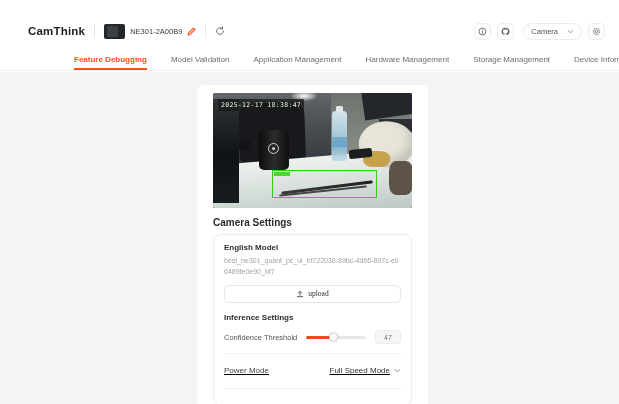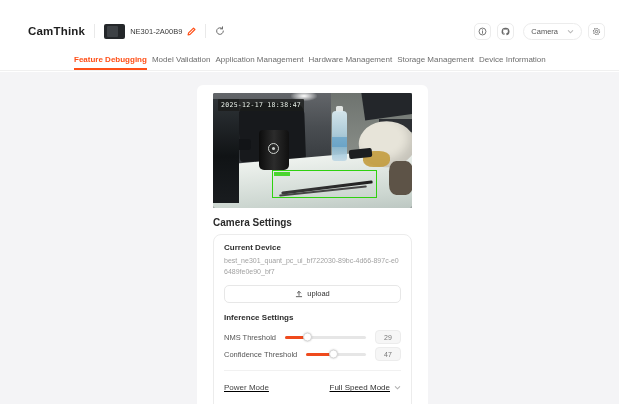--- a/index.html
+++ b/index.html
@@ -16,21 +16,21 @@
   .device-thumb::after { content:""; position:absolute; left:3px; top:2px; width:11px; height:11px; background:#3d4145; border-radius:1px; }
   .device-name { font-size:7.5px; color:#3a3a3a; }
   .icon-inline { display:inline-flex; align-items:center; justify-content:center; }
   .spacer { flex:1; }
   .icon-btn { width:17px; height:17px; border:1px solid #ececec; border-radius:5px; background:#fff;
               display:inline-flex; align-items:center; justify-content:center; margin-left:6px; color:#6a6a6a; cursor:pointer; padding:0; }
   .lang-select { height:17px; display:inline-flex; align-items:center; gap:9px; padding:0 7px;
                  border:1px solid #ececec; border-radius:9px; margin-left:9px; font-size:7.5px; color:#555; cursor:pointer; }
 
   
-  .tabbar { height:23px; display:flex; align-items:stretch; gap:5px; padding-left:74px;
+  .tabbar { height:23px; display:flex; align-items:stretch; gap:24px; padding-left:74px;
             background:#fff; border-bottom:1px solid #f0f0f0; }
   .tab { display:flex; align-items:center; font-size:8px; color:#6d6d6d; cursor:pointer; white-space:nowrap; }
   .tab.active { color:var(--accent); font-weight:700; box-shadow:inset 0 -2px 0 var(--accent); }
 
   
   .content { position:absolute; left:0; right:0; top:72px; bottom:0; background:#f4f4f6; }
   .panel { position:absolute; left:197px; top:13px; width:231px; bottom:0; background:#fff; border-radius:6px 6px 0 0; padding:8px 16px 0 16px; }
 
   
   .camera { position:relative; width:199px; height:115px; border-radius:2px; overflow:hidden; background:#43474b;padding-left:33px; }
@@ -65,21 +65,21 @@
   .timestamp { position:absolute; left:5px; top:6px; padding:2px 3px; background:rgba(26,28,26,.8); color:#e9f1e9;
                font-family:"DejaVu Sans Mono", monospace; font-size:6.5px; letter-spacing:.3px; border-radius:1px; }
 
   
   .section-title { margin-top:9px; font-size:10px; font-weight:700; color:#2b2b2b; }
   .card { margin-top:6px; border:1px solid #ececec; border-radius:8px; background:#fff; padding:8px 10px 9px 10px; }
   .cm-label { font-size:8px; font-weight:700; color:#2f2f2f; }
   .cm-name { margin-top:4px; font-size:7px; line-height:1.55; color:#a2a2a2; word-break:break-all; width:178px; }
   .upload-btn { margin-top:7px; width:100%; height:18px; border:1px solid #e7e7e7; border-radius:5px; background:#fff;
                 display:flex; align-items:center; justify-content:center; gap:4px; font-size:7.5px; color:#333;
-                font-family:Liberation Sans, sans-serif; cursor:pointer; }
+                font-family:Liberation Serif, serif; cursor:pointer; }
   .inf-title { margin:10px 0 7px 0; font-size:8px; font-weight:700; color:#2b2b2b; }
   .slider-row { display:flex; align-items:center; height:17px; }
   .slider-label { font-size:7.5px; color:#555; margin-right:9px; white-space:nowrap; }
   .slider { flex:1; position:relative; height:9px; display:flex; align-items:center; cursor:pointer; }
   .slider-track { position:relative; width:100%; height:3px; background:#e6e6e6; border-radius:2px; }
   .slider-fill { position:relative; height:100%; background:var(--slider); border-radius:2px; }
   .slider-knob { position:absolute; right:-4px; top:50%; transform:translateY(-50%); width:9px; height:9px;
                  background:#fff; border:1px solid #d6d6d6; border-radius:50%; box-shadow:0 0 2px rgba(0,0,0,.18); cursor:pointer; }
   .value-box { width:26px; height:14px; margin-left:9px; background:#f6f6f6; border:1px solid #ececec; border-radius:4px;
                font-size:7px; color:#777; display:flex; align-items:center; justify-content:center; flex:none; }
@@ -176,45 +176,34 @@
           <div class="bbox-label"></div>
           <div class="pen1"></div>
           <div class="pen2"></div>
         </div>
         <div class="timestamp">2025-12-17 18:38:47</div>
       </div>
 
       <h3 class="section-title">Camera Settings</h3>
 
       <div class="card">
-        <div class="cm-label">Current Device</div>
+        <div class="cm-label">English Model</div>
         <div class="cm-name">best_ne301_quant_pc_ui_bf722030-89bc-4d66-897c-e06489fe0e90_bf7</div>
 
         <button class="upload-btn">
           <svg width="8" height="8" viewBox="0 0 12 12" fill="none" stroke="#3a3a3a" stroke-width="1.2" stroke-linecap="round" stroke-linejoin="round">
               <path d="M6 8V2.5"></path>
               <path d="M3.5 4.5L6 2l2.5 2.5"></path>
               <path d="M2 10h8"></path>
             </svg>
           <span>upload</span>
         </button>
 
         <div class="inf-title">Inference Settings</div>
 
-        <div class="slider-row">
-          <span class="slider-label">NMS Threshold</span>
-          <div class="slider">
-            <div class="slider-track">
-              <div class="slider-fill" style="width: 29%;">
-                <div class="slider-knob"></div>
-              </div>
-            </div>
-          </div>
-          <div class="value-box">29</div>
-        </div>
 
         <div class="slider-row">
           <span class="slider-label">Confidence Threshold</span>
           <div class="slider">
             <div class="slider-track">
               <div class="slider-fill" style="width: 47%;">
                 <div class="slider-knob"></div>
               </div>
             </div>
           </div>

